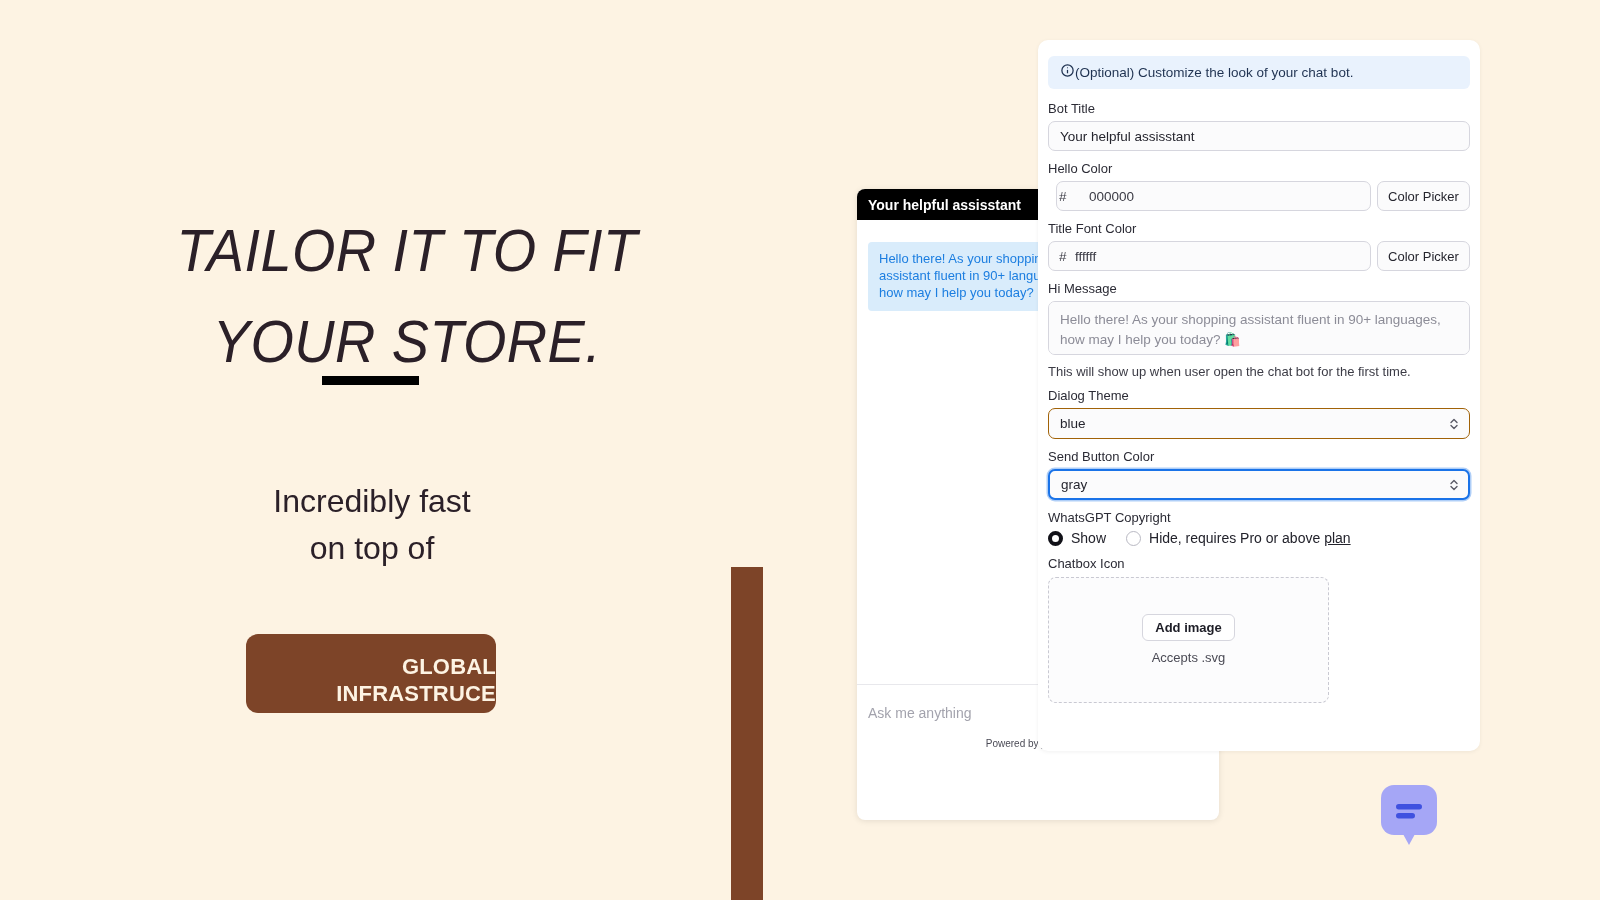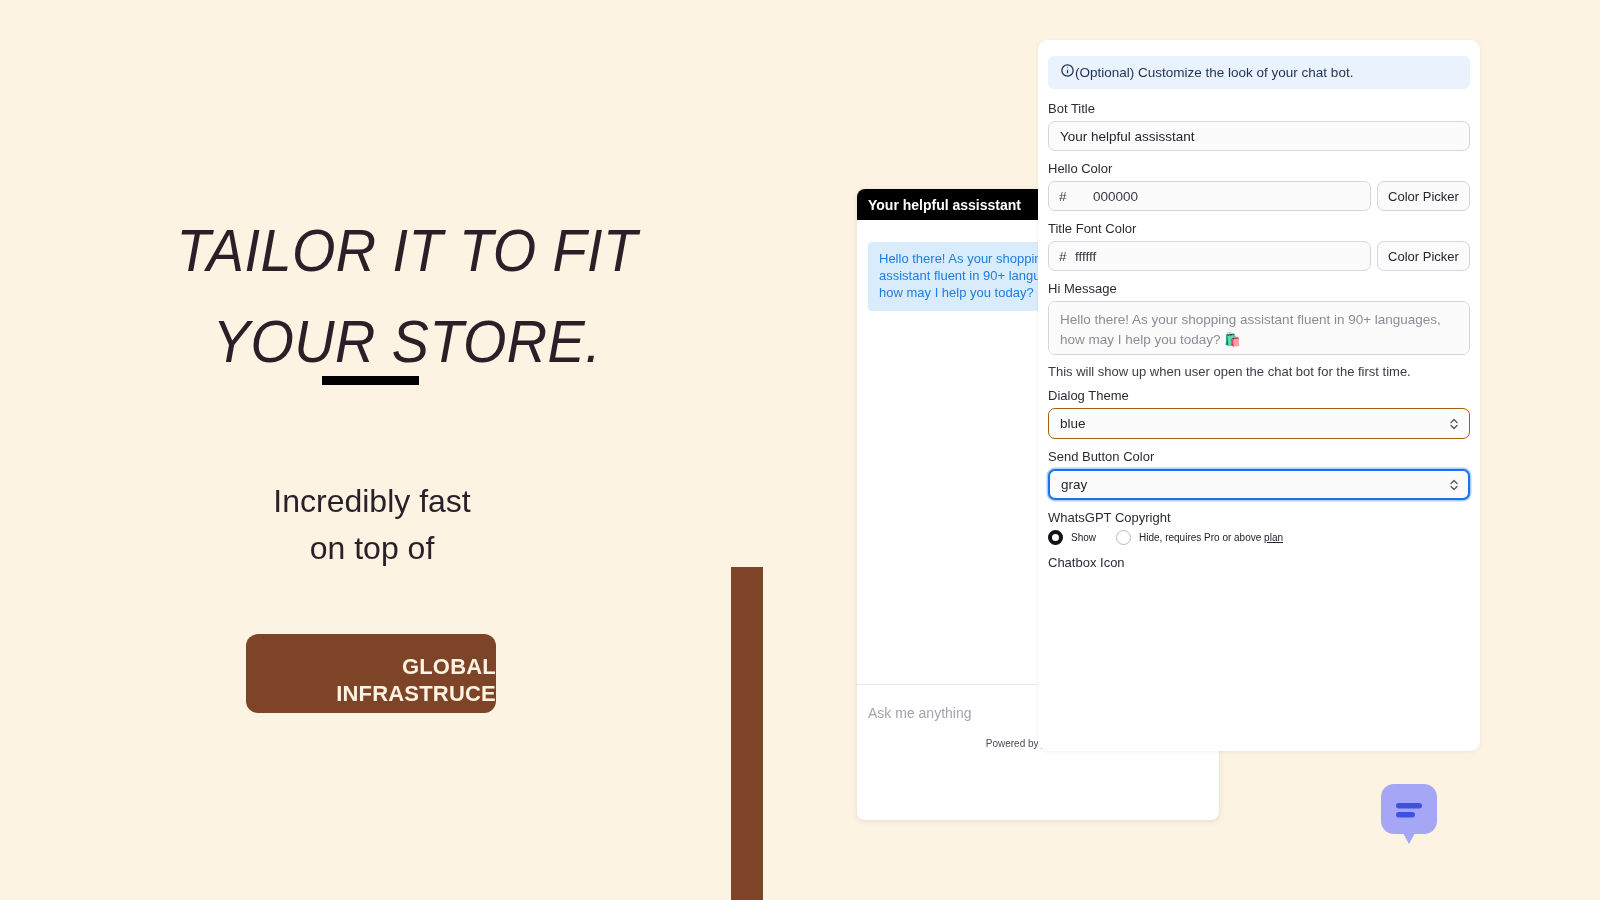--- a/index.html
+++ b/index.html
@@ -326,21 +326,21 @@
     display: inline-block;
     position: relative;
     cursor: pointer;
     flex-shrink: 0;
   }
   .radio-outer.checked {
     border: 4.2px solid #111118;
   }
 
   .radio-label {
-    font-size: 10px;
+    font-size: 14px;
     color: #22222b;
     margin-right: 12px;
     cursor: pointer;
   }
   .radio-label a { color: #22222b; }
 
   .dropzone {
     margin-top: 6px;
     width: 281px;
     height: 126px;
@@ -433,21 +433,21 @@
   </div>
 
   <div class="field-block">
     <label class="field-label">Bot Title</label>
     <input class="text-input" type="text" value="Your helpful assisstant" style="">
   </div>
 
   <div class="field-block">
     <label class="field-label">Hello Color</label>
     <div class="row">
-      <input class="text-input color-input" type="text" style="padding-left: 44px;" value="000000">
+      <input class="text-input color-input" type="text" style="padding-left: 32px; margin-left: 8px;" value="000000">
       <span style="position:absolute;margin-left:11px;font-size:13.5px;color:#3a3a44;">#</span>
       <button class="color-picker-btn">Color Picker</button>
     </div>
   </div>
 
   <div class="field-block">
     <label class="field-label">Title Font Color</label>
     <div class="row">
       <input class="text-input color-input" type="text" style="padding-left: 26px;" value="ffffff">
       <span style="position:absolute;margin-left:11px;font-size:13.5px;color:#3a3a44;">#</span>
@@ -492,20 +492,24 @@
     <div class="radio-row">
       <span class="radio-outer checked"></span>
       <span class="radio-label">Show</span>
       <span class="radio-outer"></span>
       <span class="radio-label"><span>Hide, requires Pro or above </span><a href="#">plan</a></span>
     </div>
   </div>
 
   <div class="chatbox-icon-section">
     <label class="field-label">Chatbox Icon</label>
+    <div class="dropzone">
+      <button class="add-image-btn">Add image</button>
+      <div class="accepts-text">Accepts .svg</div>
+    </div>
     <div class="icon-preview-wrap">
       <span>
         <svg width="58" height="62" viewBox="0 0 58 62" aria-hidden="true">
           <rect x="1" y="1" width="56" height="50" rx="13" fill="#a5a6f6"></rect>
           <path d="M23 50 L29 61 L35 50 Z" fill="#a5a6f6"></path>
           <rect x="16" y="20" width="26" height="5.5" rx="2.75" fill="#3f51e0"></rect>
           <rect x="16" y="29" width="19" height="5.5" rx="2.75" fill="#3f51e0"></rect>
         </svg>
       </span>
     </div>

